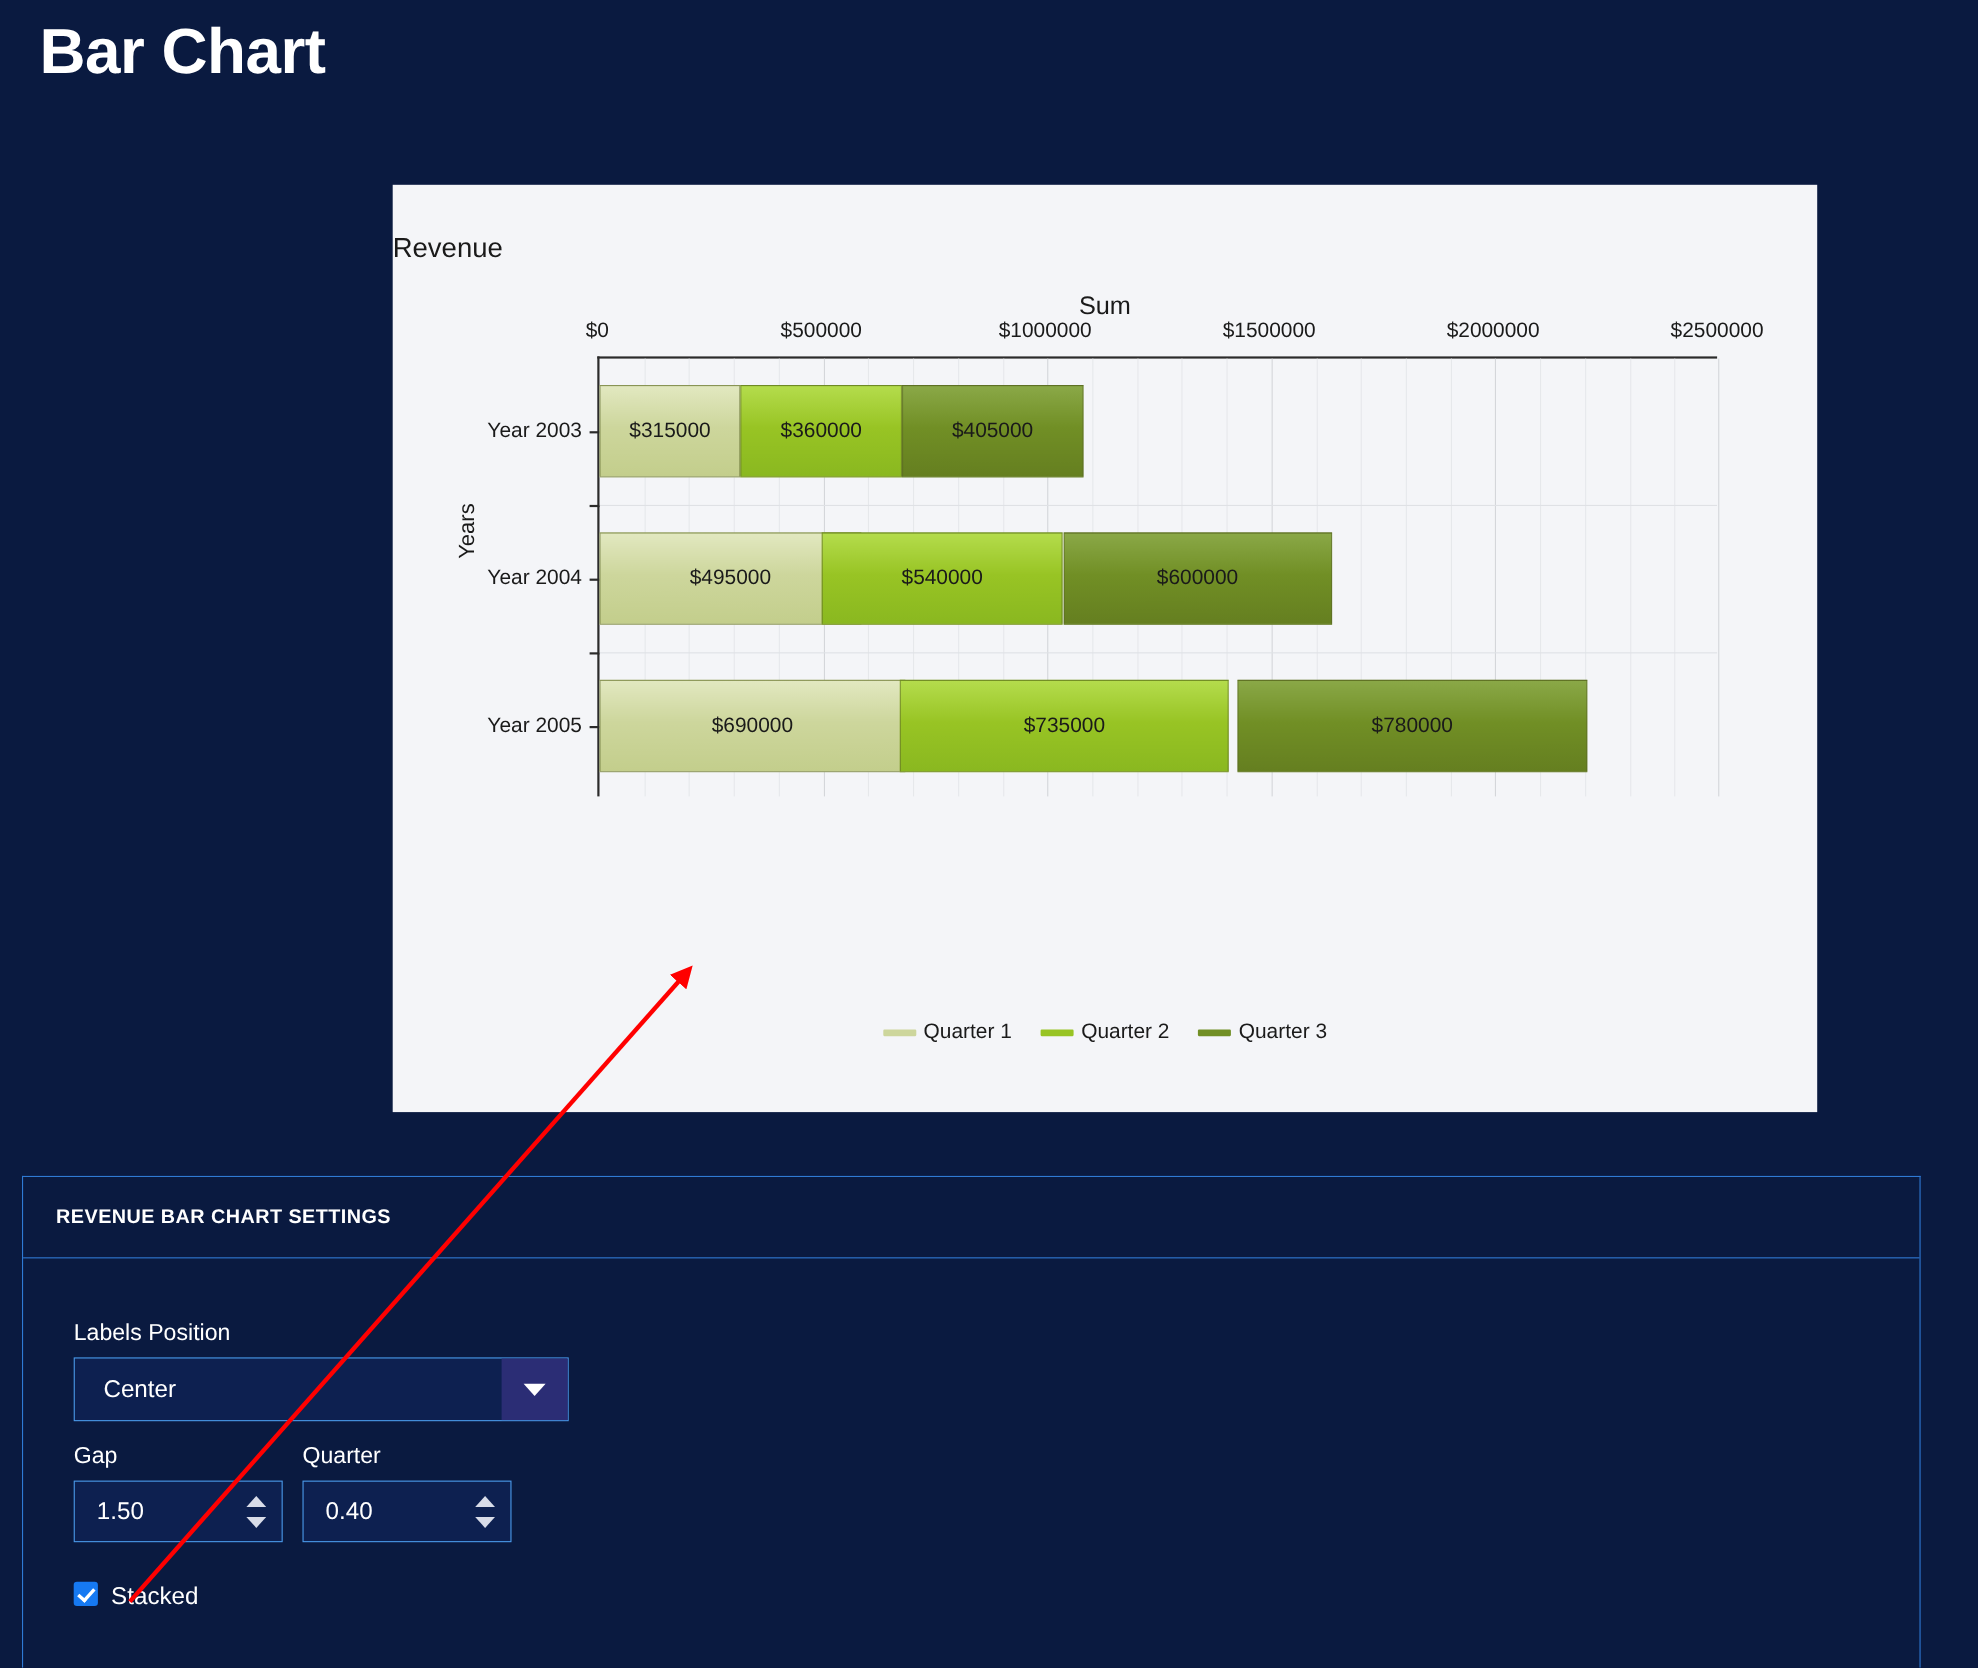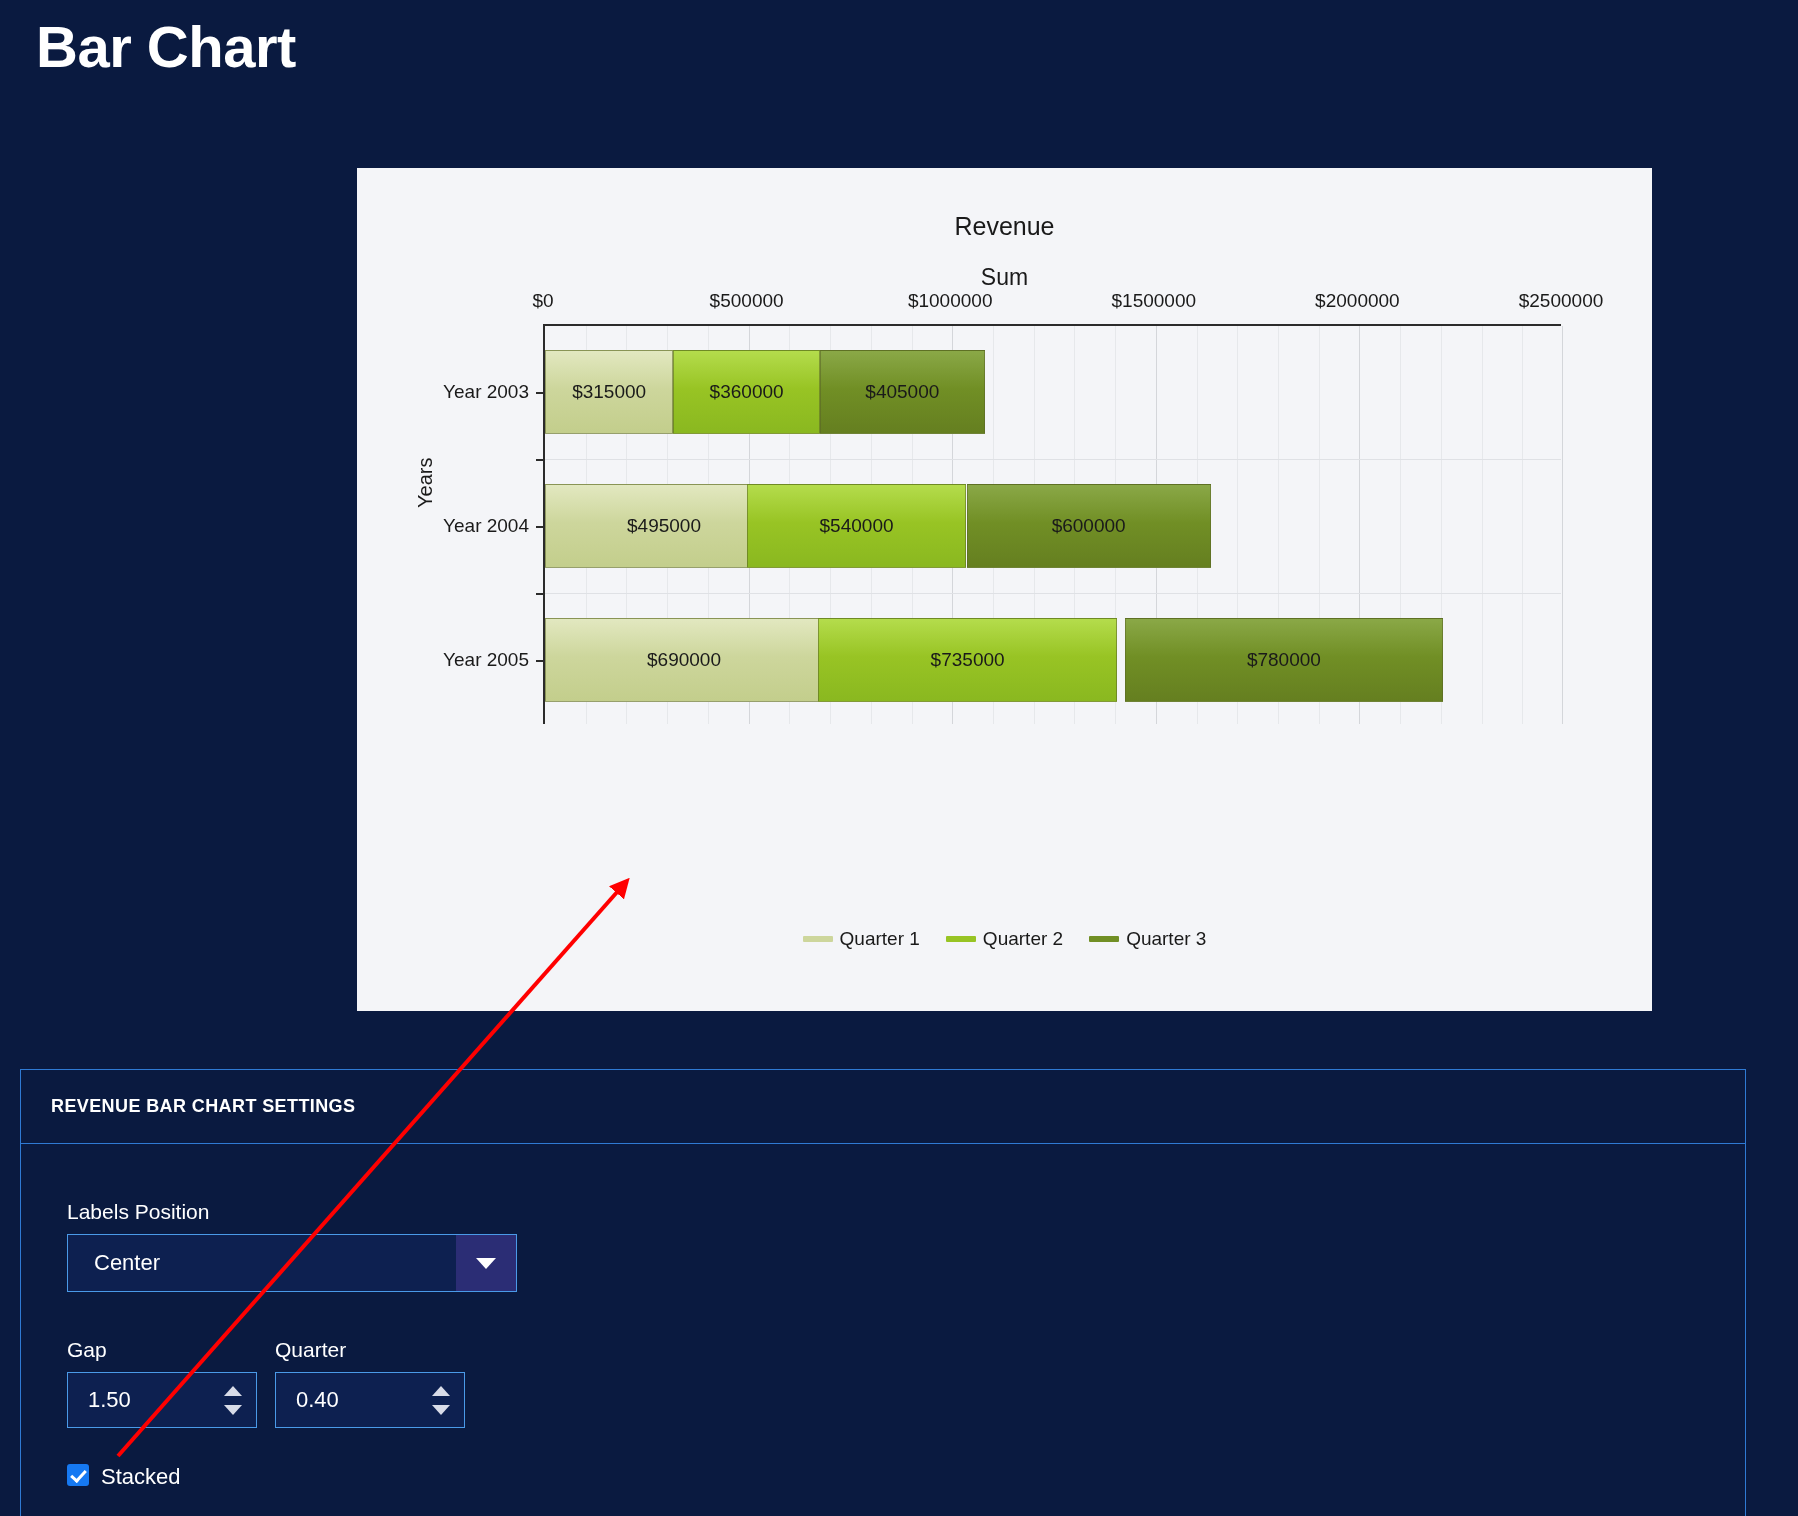--- a/index.html
+++ b/index.html
@@ -32,21 +32,21 @@
     top: 168px;
     width: 1295px;
     height: 843px;
     background: #f4f5f8;
   }
   .chart-title {
     position: absolute;
     top: 44px;
     left: 0;
     width: 100%;
-    text-align: center;
+    text-align: left;
     font-size: 25px;
     color: #1a1a1a;
   }
   .chart-subtitle {
     position: absolute;
     top: 96px;
     left: 0;
     width: 100%;
     text-align: center;
     font-size: 23px;
@@ -214,21 +214,21 @@
     align-items: center;
     justify-content: center;
   }
   .caret-down {
     width: 0; height: 0;
     border-left: 10px solid transparent;
     border-right: 10px solid transparent;
     border-top: 11px solid #ffffff;
   }
 
-  .numbers-row { display: flex; gap: 18px; margin-top: 46px; }
+  .numbers-row { display: flex; gap: 18px; margin-top: 20px; }
   .number-field { width: 190px; }
   .spin-wrap {
     height: 56px;
     border: 1px solid #4a9ae8;
     background: #0d2050;
     display: flex;
     align-items: center;
     position: relative;
   }
   .spin-value {

